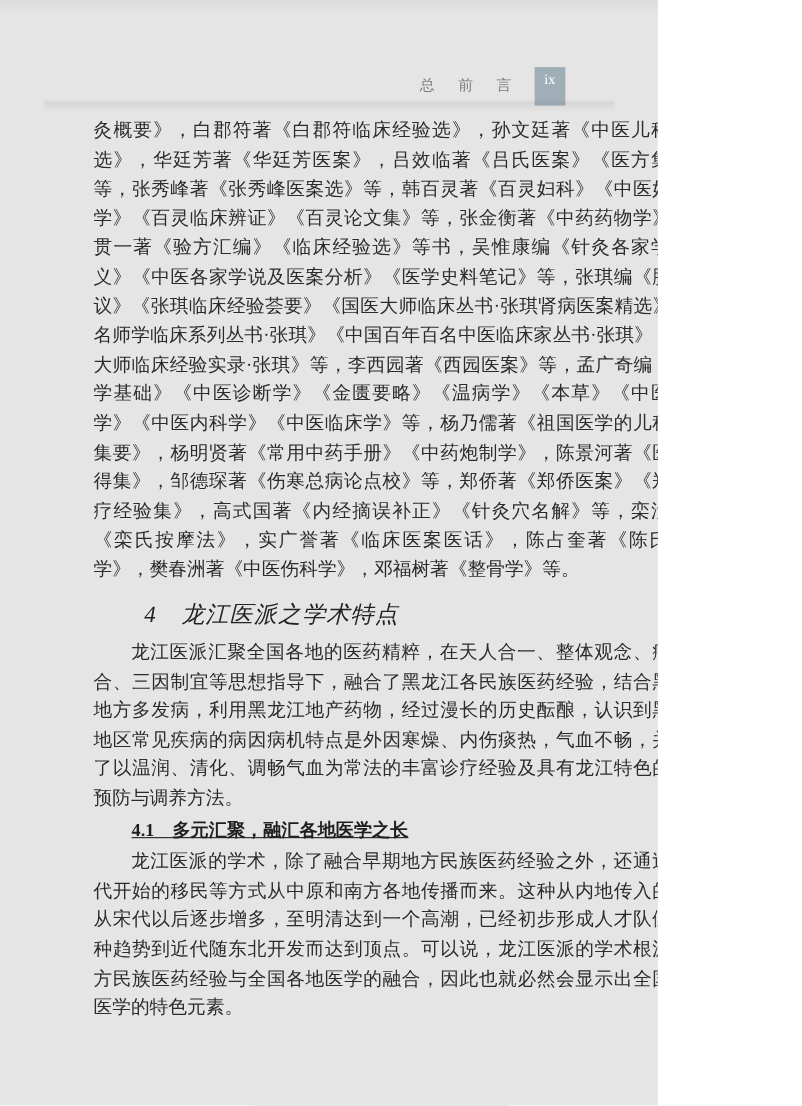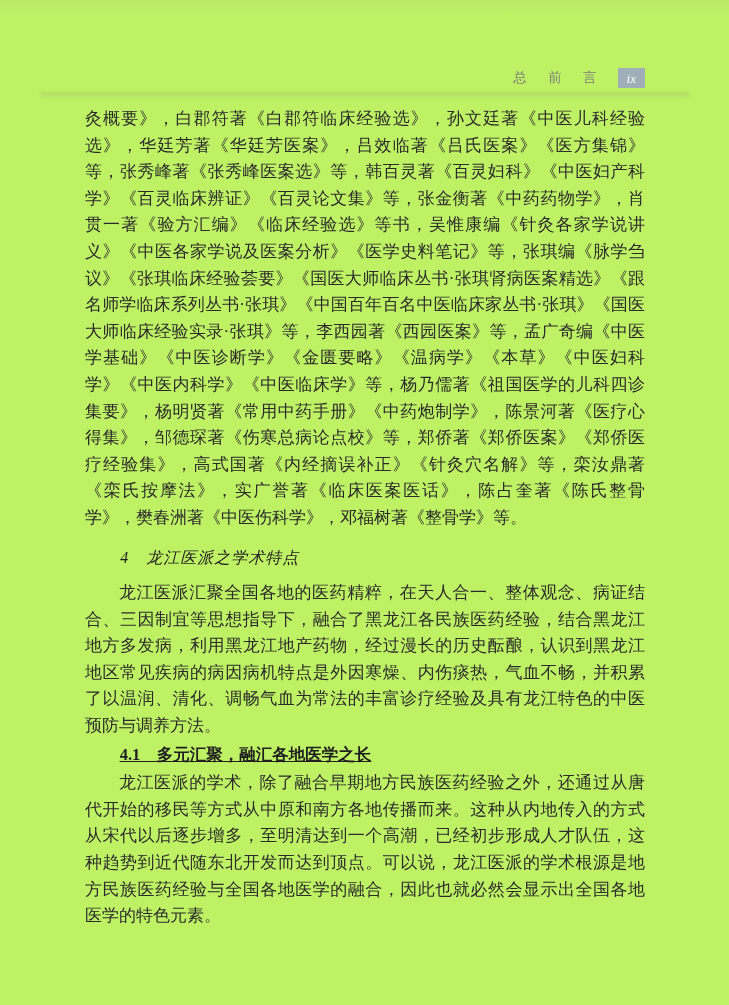--- a/index.html
+++ b/index.html
@@ -3,23 +3,23 @@
 <meta charset="utf-8">
 <style>
   html, body {
     margin: 0;
     padding: 0;
     background: #ffffff;
     font-family: "Liberation Serif", "DejaVu Serif", serif;
   }
   .page {
     position: relative;
-    width: 729px;
+    width: 598px;
     height: 1005px;
-    background: #bef264;
+    background: #e5e5e5;
     box-sizing: border-box;
     overflow: hidden;
   }
   
   .scan-edge {
     position: absolute;
     top: 0; left: 0; right: 0;
     height: 14px;
     background: linear-gradient(to bottom, rgba(140,140,140,0.10), rgba(255,255,255,0));
     pointer-events: none;
@@ -38,23 +38,22 @@
   .running-head {
     color: #7d7d7d;
     font-size: 13.5px;
     letter-spacing: 9px;
   }
   .page-num-badge {
     display: inline-block;
     background: #a0aeb8;
     color: #ffffff;
     font-size: 13px;
-    font-style: italic;
     line-height: 1;
-    padding: 4px 9px 3px 9px;
+    padding: 4px 9px 18px 9px;
   }
   
   .header-rule {
     position: absolute;
     top: 92px;
     left: 40px;
     right: 40px;
     height: 9px;
     background: linear-gradient(to bottom, rgba(120,120,120,0.16), rgba(255,255,255,0));
     filter: blur(1.2px);
@@ -74,21 +73,21 @@
   .body-text p {
     margin: 0;
     text-indent: 2em;
   }
   .body-text p.no-indent {
     text-indent: 0;
     font-family: Liberation Serif, serif;
   }
   .sec-heading {
     margin: 13px 0 9px 0;
-    font-size: 16px;
+    font-size: 21px;
     font-weight: normal;
     font-style: italic;
     text-indent: 2.2em;
     color: #222222;
     letter-spacing: 1px;
   }
   .subsec-heading {
     margin: 2px 0 2px 0;
     font-size: 16.5px;
     font-weight: bold;

